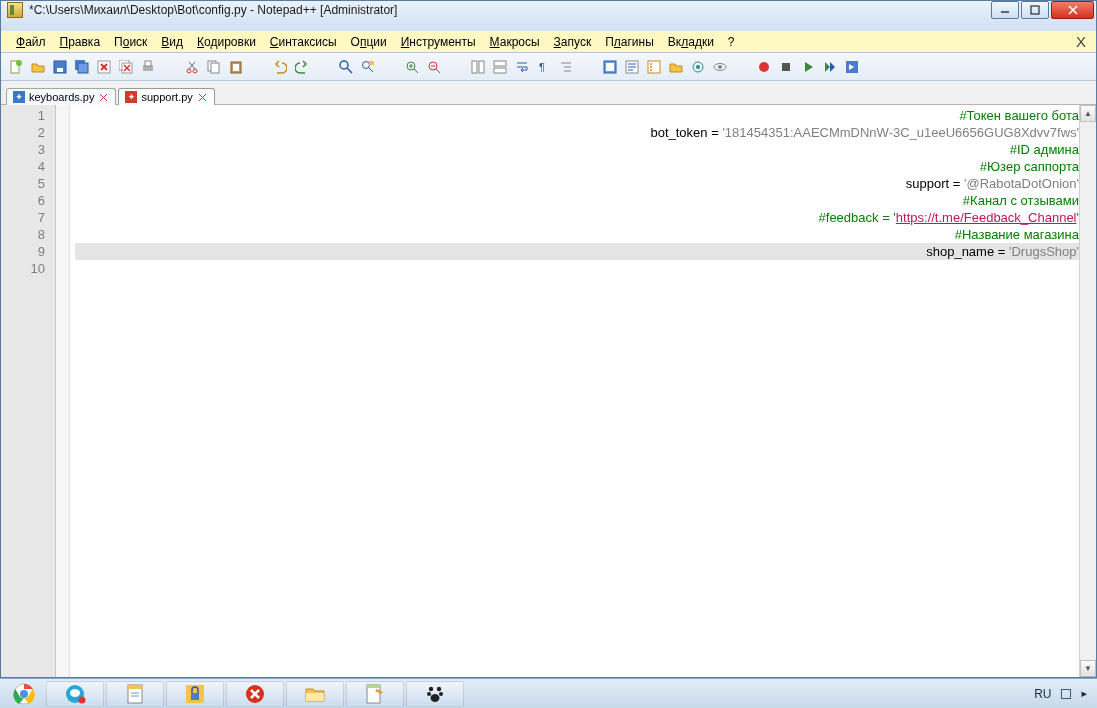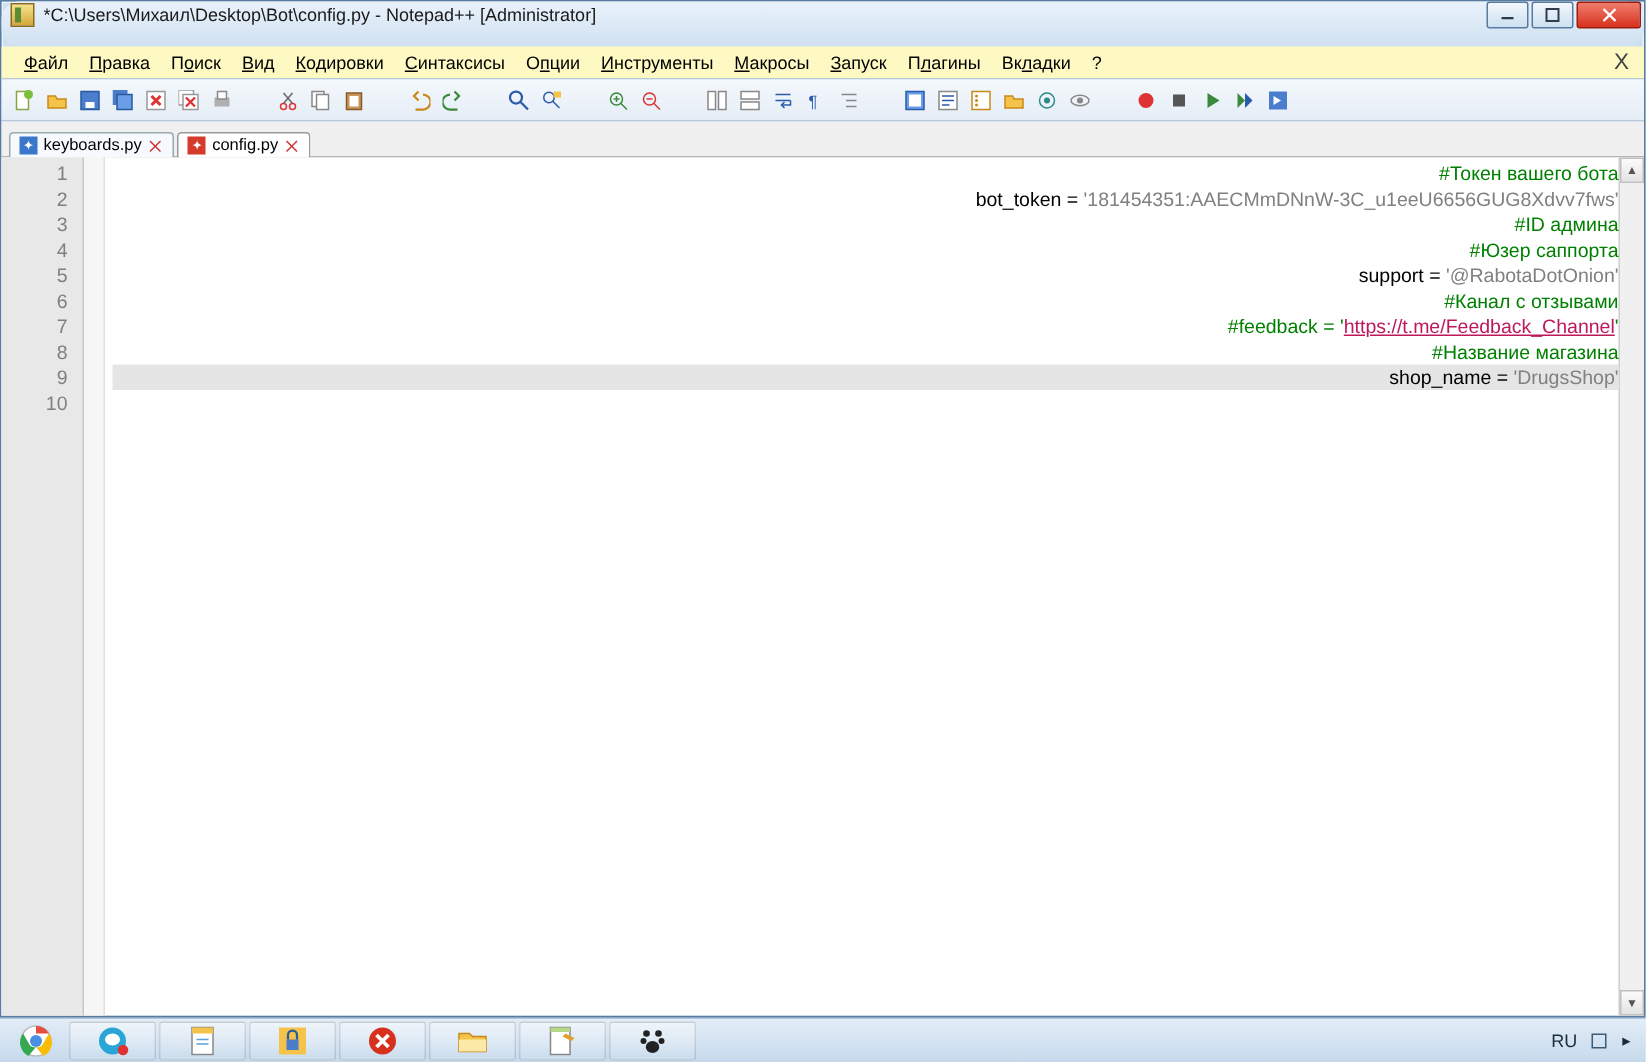--- a/index.html
+++ b/index.html
@@ -1,20 +1,20 @@
 <!DOCTYPE html>
 <html><head>
 <meta charset="utf-8">
 <style>
 * { margin:0; padding:0; box-sizing:border-box; font-family:"Segoe UI",Tahoma,sans-serif; }
 body { width:1097px; height:708px; background:#d1e0ed; overflow:hidden; position:relative; }
 
 
 .window { position:absolute; top:0; left:0; right:0; bottom:30px; border:1px solid #5a7ba0; background:#cde0f1; display:flex; flex-direction:column; box-shadow:inset 0 0 0 1px rgba(255,255,255,0.6); }
-.titlebar { height:30px; display:flex; align-items:center; padding:0 2px 12px 6px; background:linear-gradient(#e9f2fb,#d0e1f1);border-radius:12px; }
+.titlebar { height:30px; display:flex; align-items:center; padding:0 2px 12px 6px; background:linear-gradient(#e9f2fb,#d0e1f1); }
 .titlebar .appicon { width:16px; height:16px; background:linear-gradient(#f6e38c,#d4a63c); border:1px solid #8c6b1d; margin-right:6px; position:relative; }
 .titlebar .appicon::after{content:"";position:absolute;left:2px;top:2px;width:4px;height:10px;background:#5b8b32;}
 .titlebar .title { font-size:12px; color:#1a1a1a; flex:1; white-space:nowrap; overflow:hidden; }
 .winbtns { display:flex; gap:2px; }
 .winbtn { width:28px; height:18px; border:1px solid #5a7ba0; background:linear-gradient(#f3f7fc,#cde0f1); border-radius:2px; display:flex; align-items:center; justify-content:center; font-size:10px; color:#2b3b4c; cursor:default; }
 .winbtn.close { width:43px; background:linear-gradient(#f07d6e,#d7311d); border-color:#9b1d10; color:#fff; }
 .winbtn svg { width:10px; height:10px; }
 
 
 .menu-close-x { padding:0 10px; color:#444; font-size:15px; cursor:default; }
@@ -334,21 +334,21 @@
       <span>keyboards.py</span>
       <span class="x">
           <svg viewBox="0 0 9 9">
             <line x1="1" y1="1" x2="8" y2="8" stroke="#c33"></line>
             <line x1="8" y1="1" x2="1" y2="8" stroke="#c33"></line>
           </svg>
         </span>
     </div>
     <div class="filetab active">
       <span class="sq red">✦</span>
-      <span>config.py</span>
+      <span>support.py</span>
       <span class="x">
           <svg viewBox="0 0 9 9">
             <line x1="1" y1="1" x2="8" y2="8" stroke="#c33"></line>
             <line x1="8" y1="1" x2="1" y2="8" stroke="#c33"></line>
           </svg>
         </span>
     </div>
   </div>
 
   <div class="editor-wrap">

